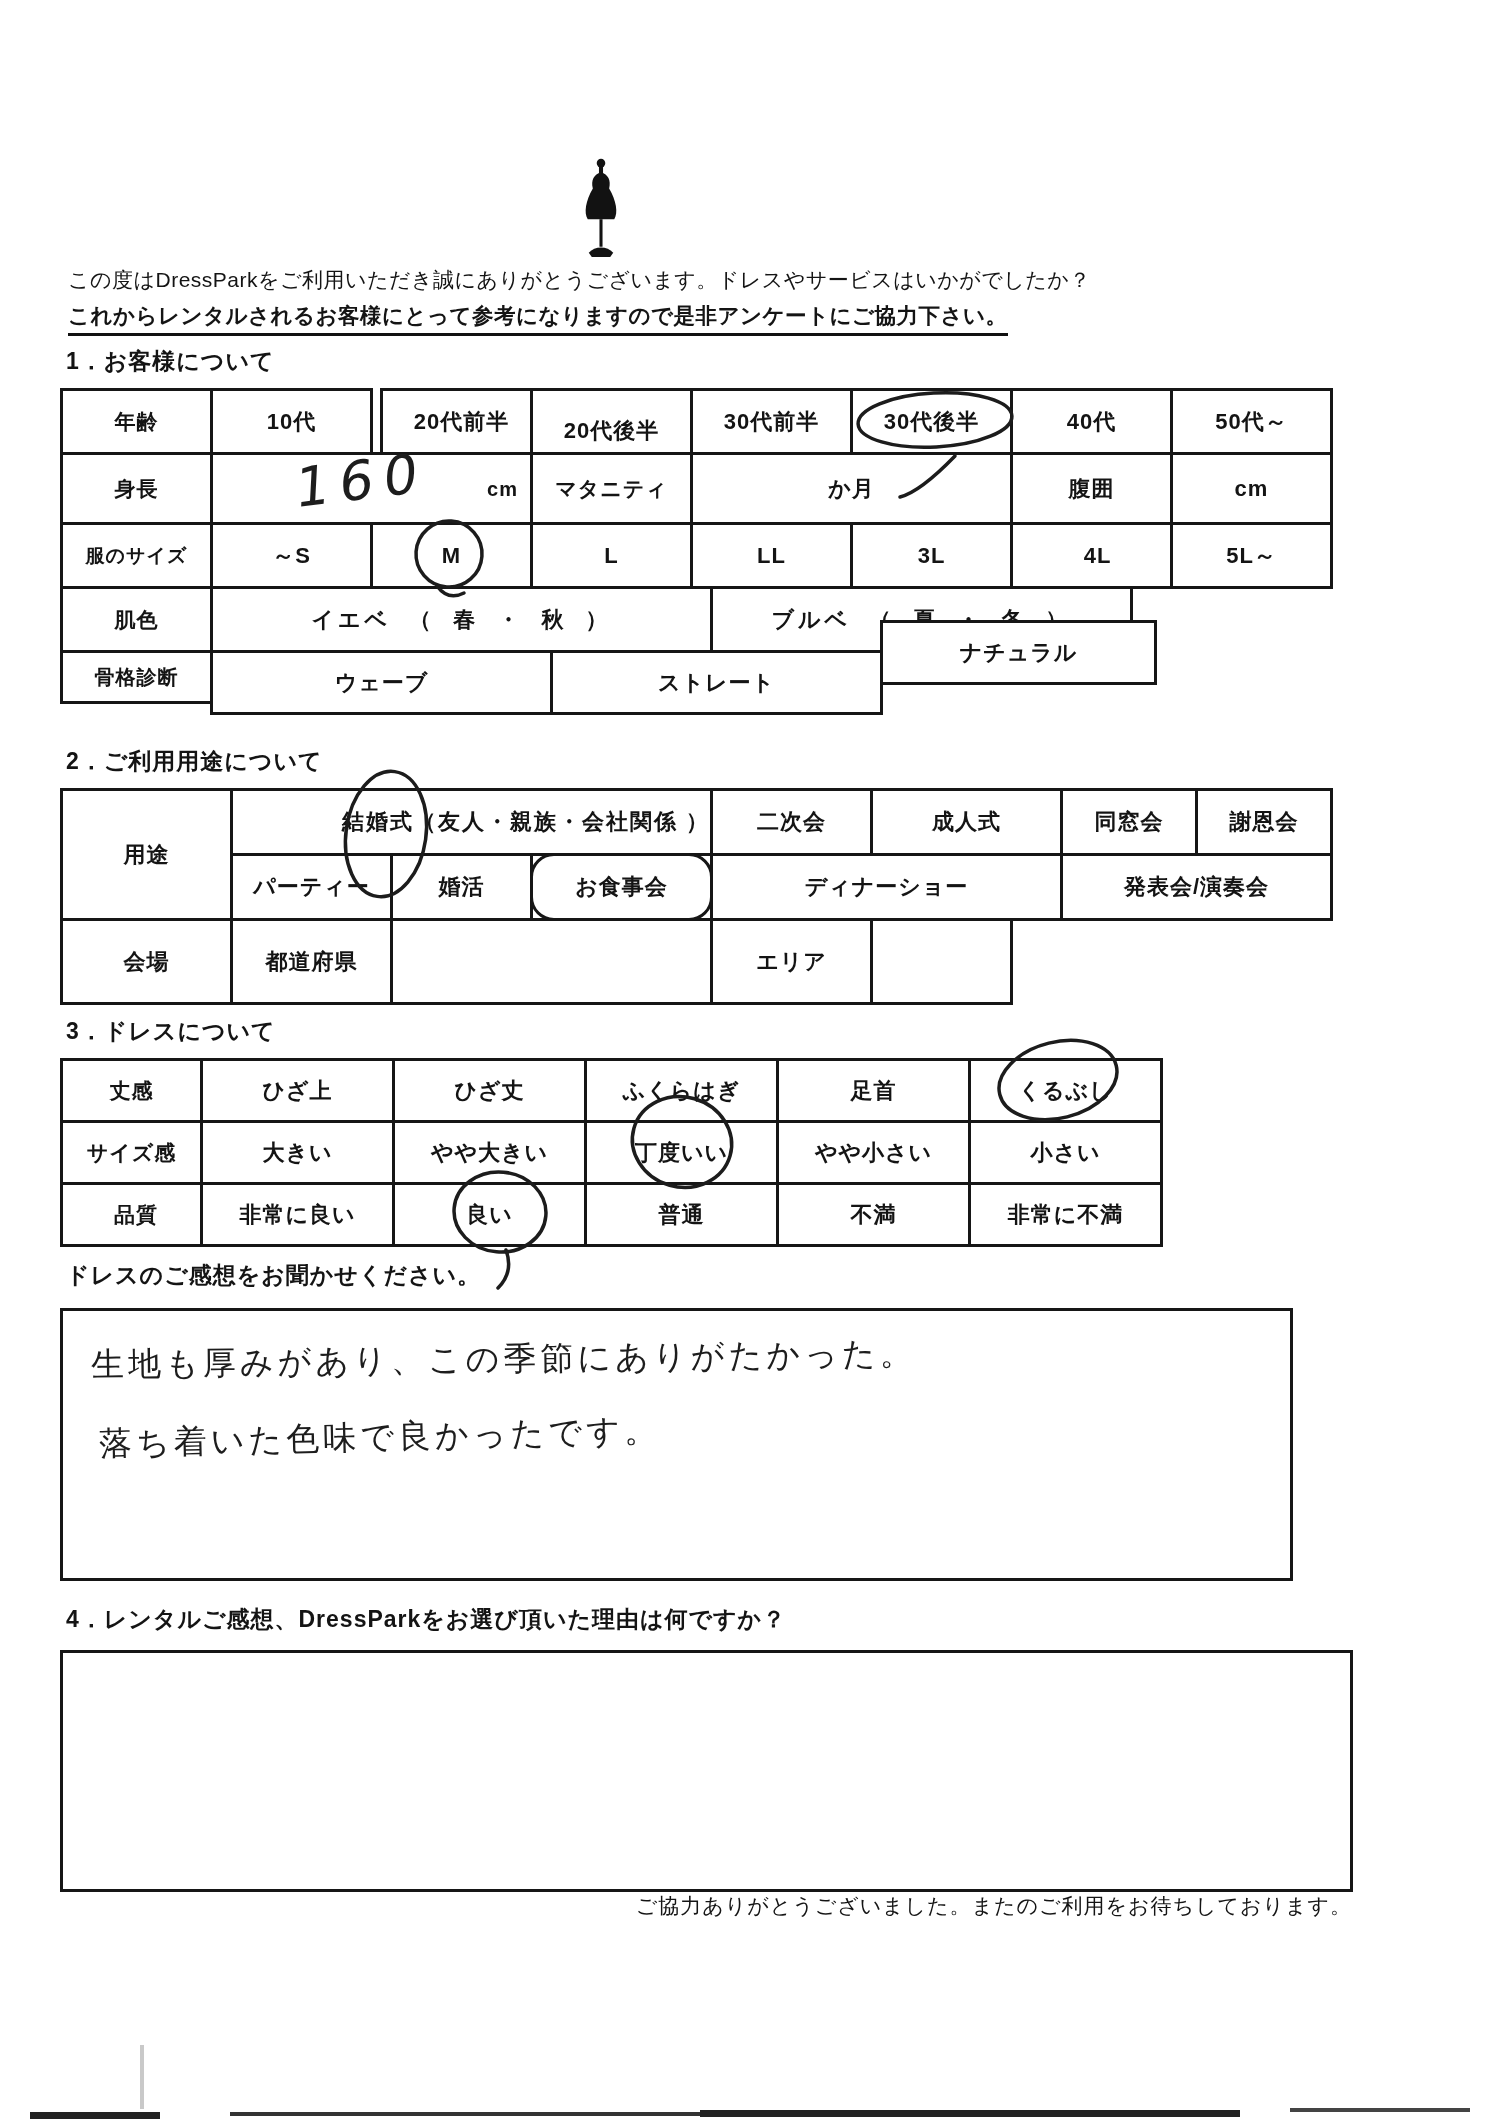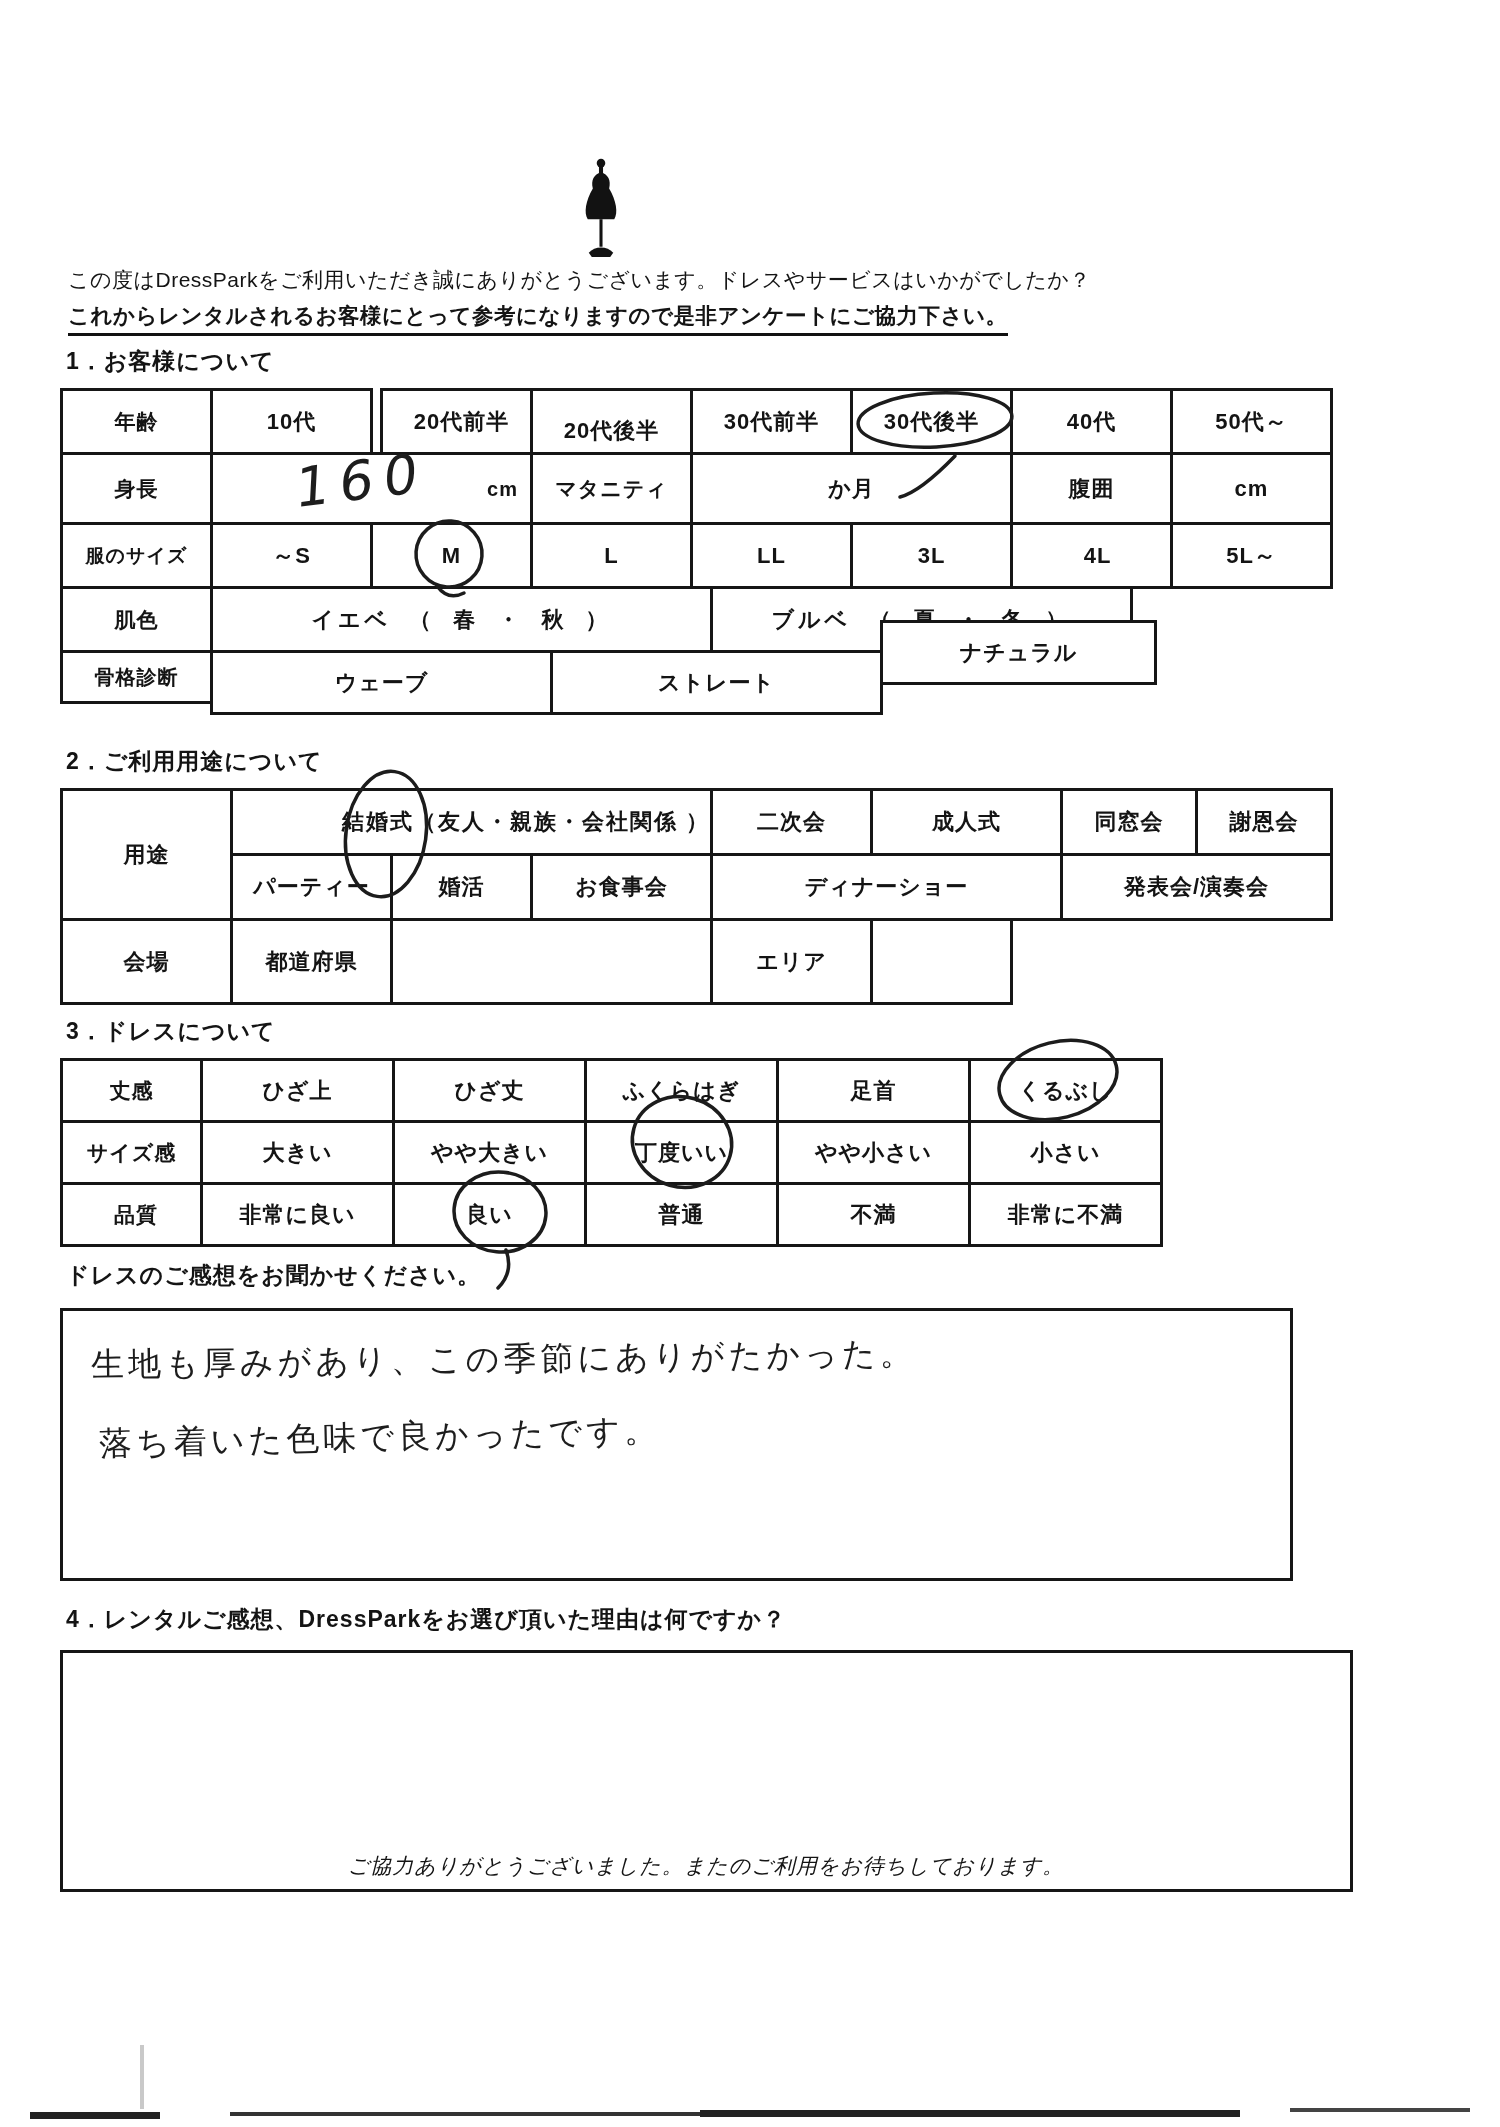--- a/index.html
+++ b/index.html
@@ -34,21 +34,21 @@
     font-family:"DejaVu Sans",sans-serif;font-weight:400;color:#1d1d1d;
   }
   .hand160{
     position:absolute;left:82px;top:-6px;font-size:54px;
     transform:rotate(-7deg) skewX(-10deg);letter-spacing:10px;
   }
   .unit-in-cell{position:absolute;right:12px;top:50%;transform:translateY(-50%);font-size:20px;font-weight:700;}
   .hand-line{position:absolute;font-size:33px;letter-spacing:4px;transform:rotate(-0.8deg);white-space:nowrap;}
   
   .bigbox{position:absolute;box-sizing:border-box;border:3px solid var(--ink);background:#fff;}
-  .footer{position:absolute;left:60px;top:1852px;width:1292px;text-align:center;font-size:21px;letter-spacing:1px;font-style:italic;}
+  .footer{position:absolute;left:60px;top:1892px;width:1292px;text-align:right;font-size:21px;letter-spacing:1px;}
   
   svg.overlay{position:absolute;left:0;top:0;pointer-events:none;z-index:30;}
   .scanline{position:absolute;background:#222;}
 </style>
 </head>
 <body>
 
 <div class="logo">
   <svg width="46" height="102" viewBox="0 0 44 100">
     <g fill="#121212">
@@ -111,21 +111,21 @@
     <span>友人</span>
     <span>・親族・会社関係 ）</span>
 </div>
 <div class="g" style="left:710px;top:788px;width:163px;height:68px;">二次会</div>
 <div class="g" style="left:870px;top:788px;width:193px;height:68px;">成人式</div>
 <div class="g" style="left:1060px;top:788px;width:138px;height:68px;">同窓会</div>
 <div class="g" style="left:1195px;top:788px;width:138px;height:68px;">謝恩会</div>
 
 <div class="g" style="left:230px;top:853px;width:163px;height:68px;">パーティー</div>
 <div class="g" style="left:390px;top:853px;width:143px;height:68px;">婚活</div>
-<div class="g" style="left:530px;top:853px;width:183px;height:68px;">お食事会</div>
+<div class="g" style="left:530px;top:853px;width:183px;height:68px;border-radius:24px;">お食事会</div>
 <div class="g" style="left:710px;top:853px;width:353px;height:68px;">ディナーショー</div>
 <div class="g" style="left:1060px;top:853px;width:273px;height:68px;">発表会/演奏会</div>
 
 <div class="g" style="left:60px;top:918px;width:173px;height:87px;">会場</div>
 <div class="g" style="left:230px;top:918px;width:163px;height:87px;">都道府県</div>
 <div class="g" style="left:390px;top:918px;width:323px;height:87px;"></div>
 <div class="g" style="left:710px;top:918px;width:163px;height:87px;">エリア</div>
 <div class="g" style="left:870px;top:918px;width:143px;height:87px;"></div>
 
 <div class="abs hding" style="left:66px;top:1016px;">3．ドレスについて</div>

